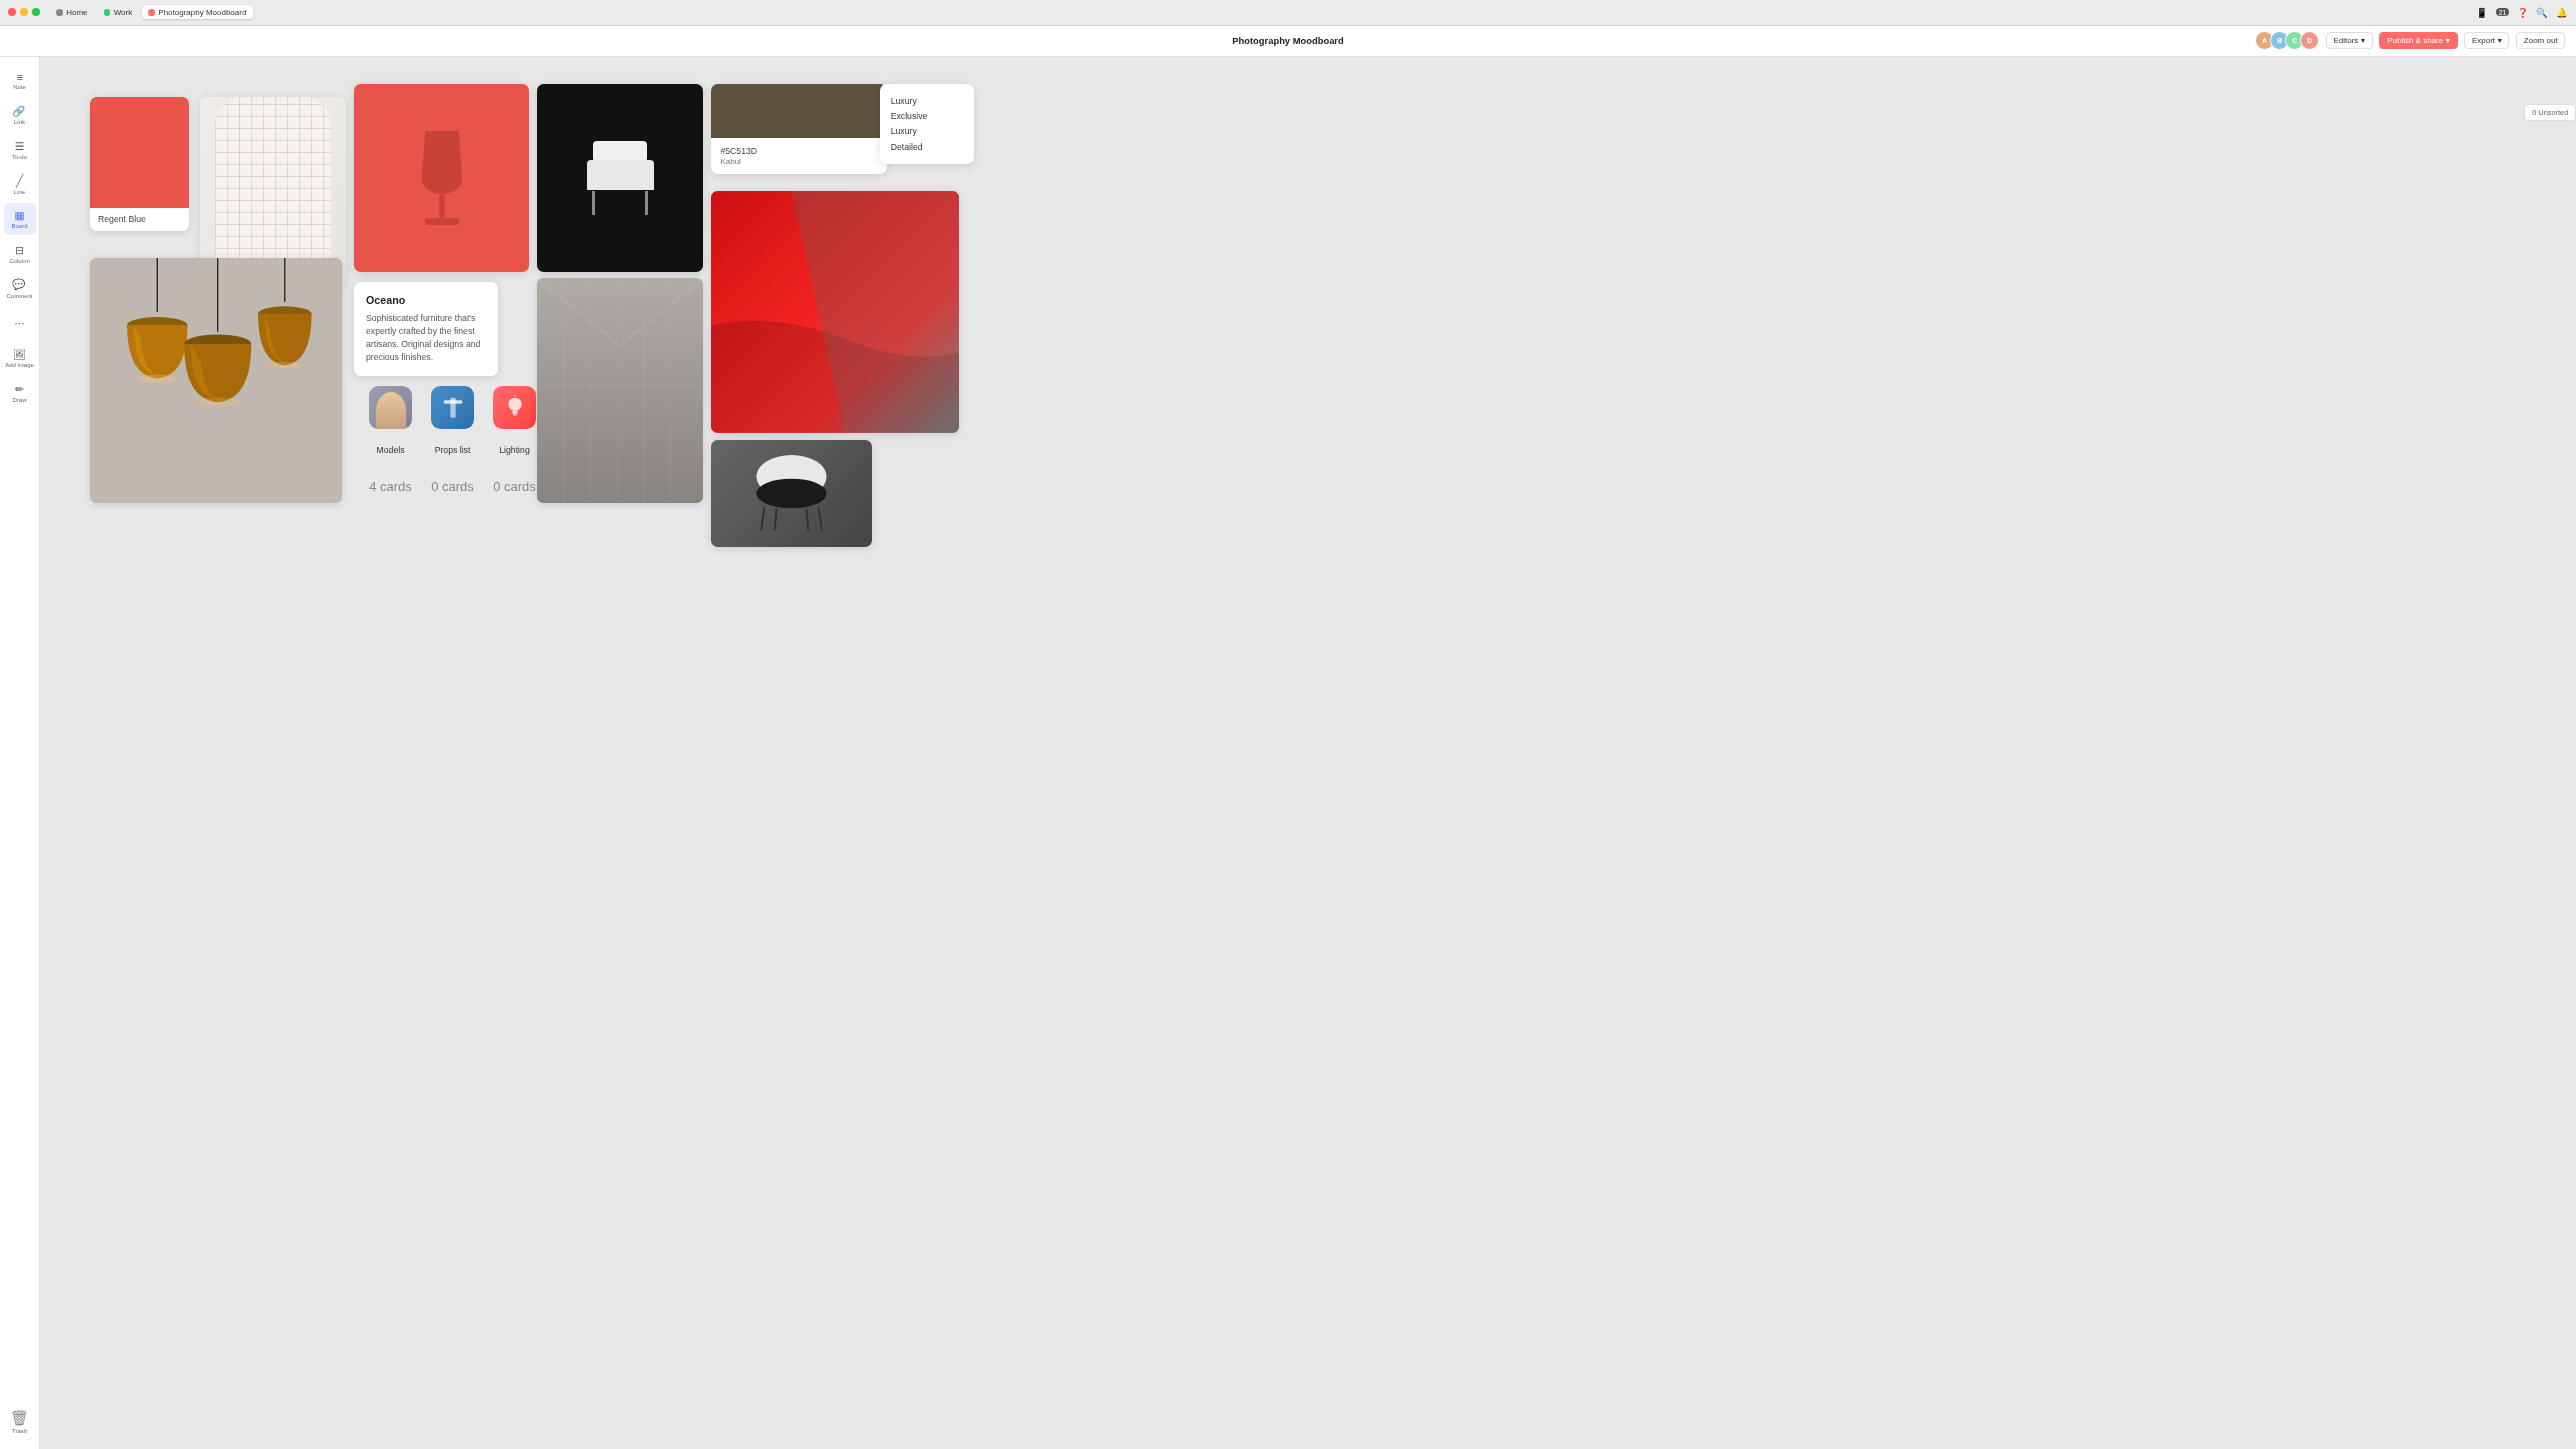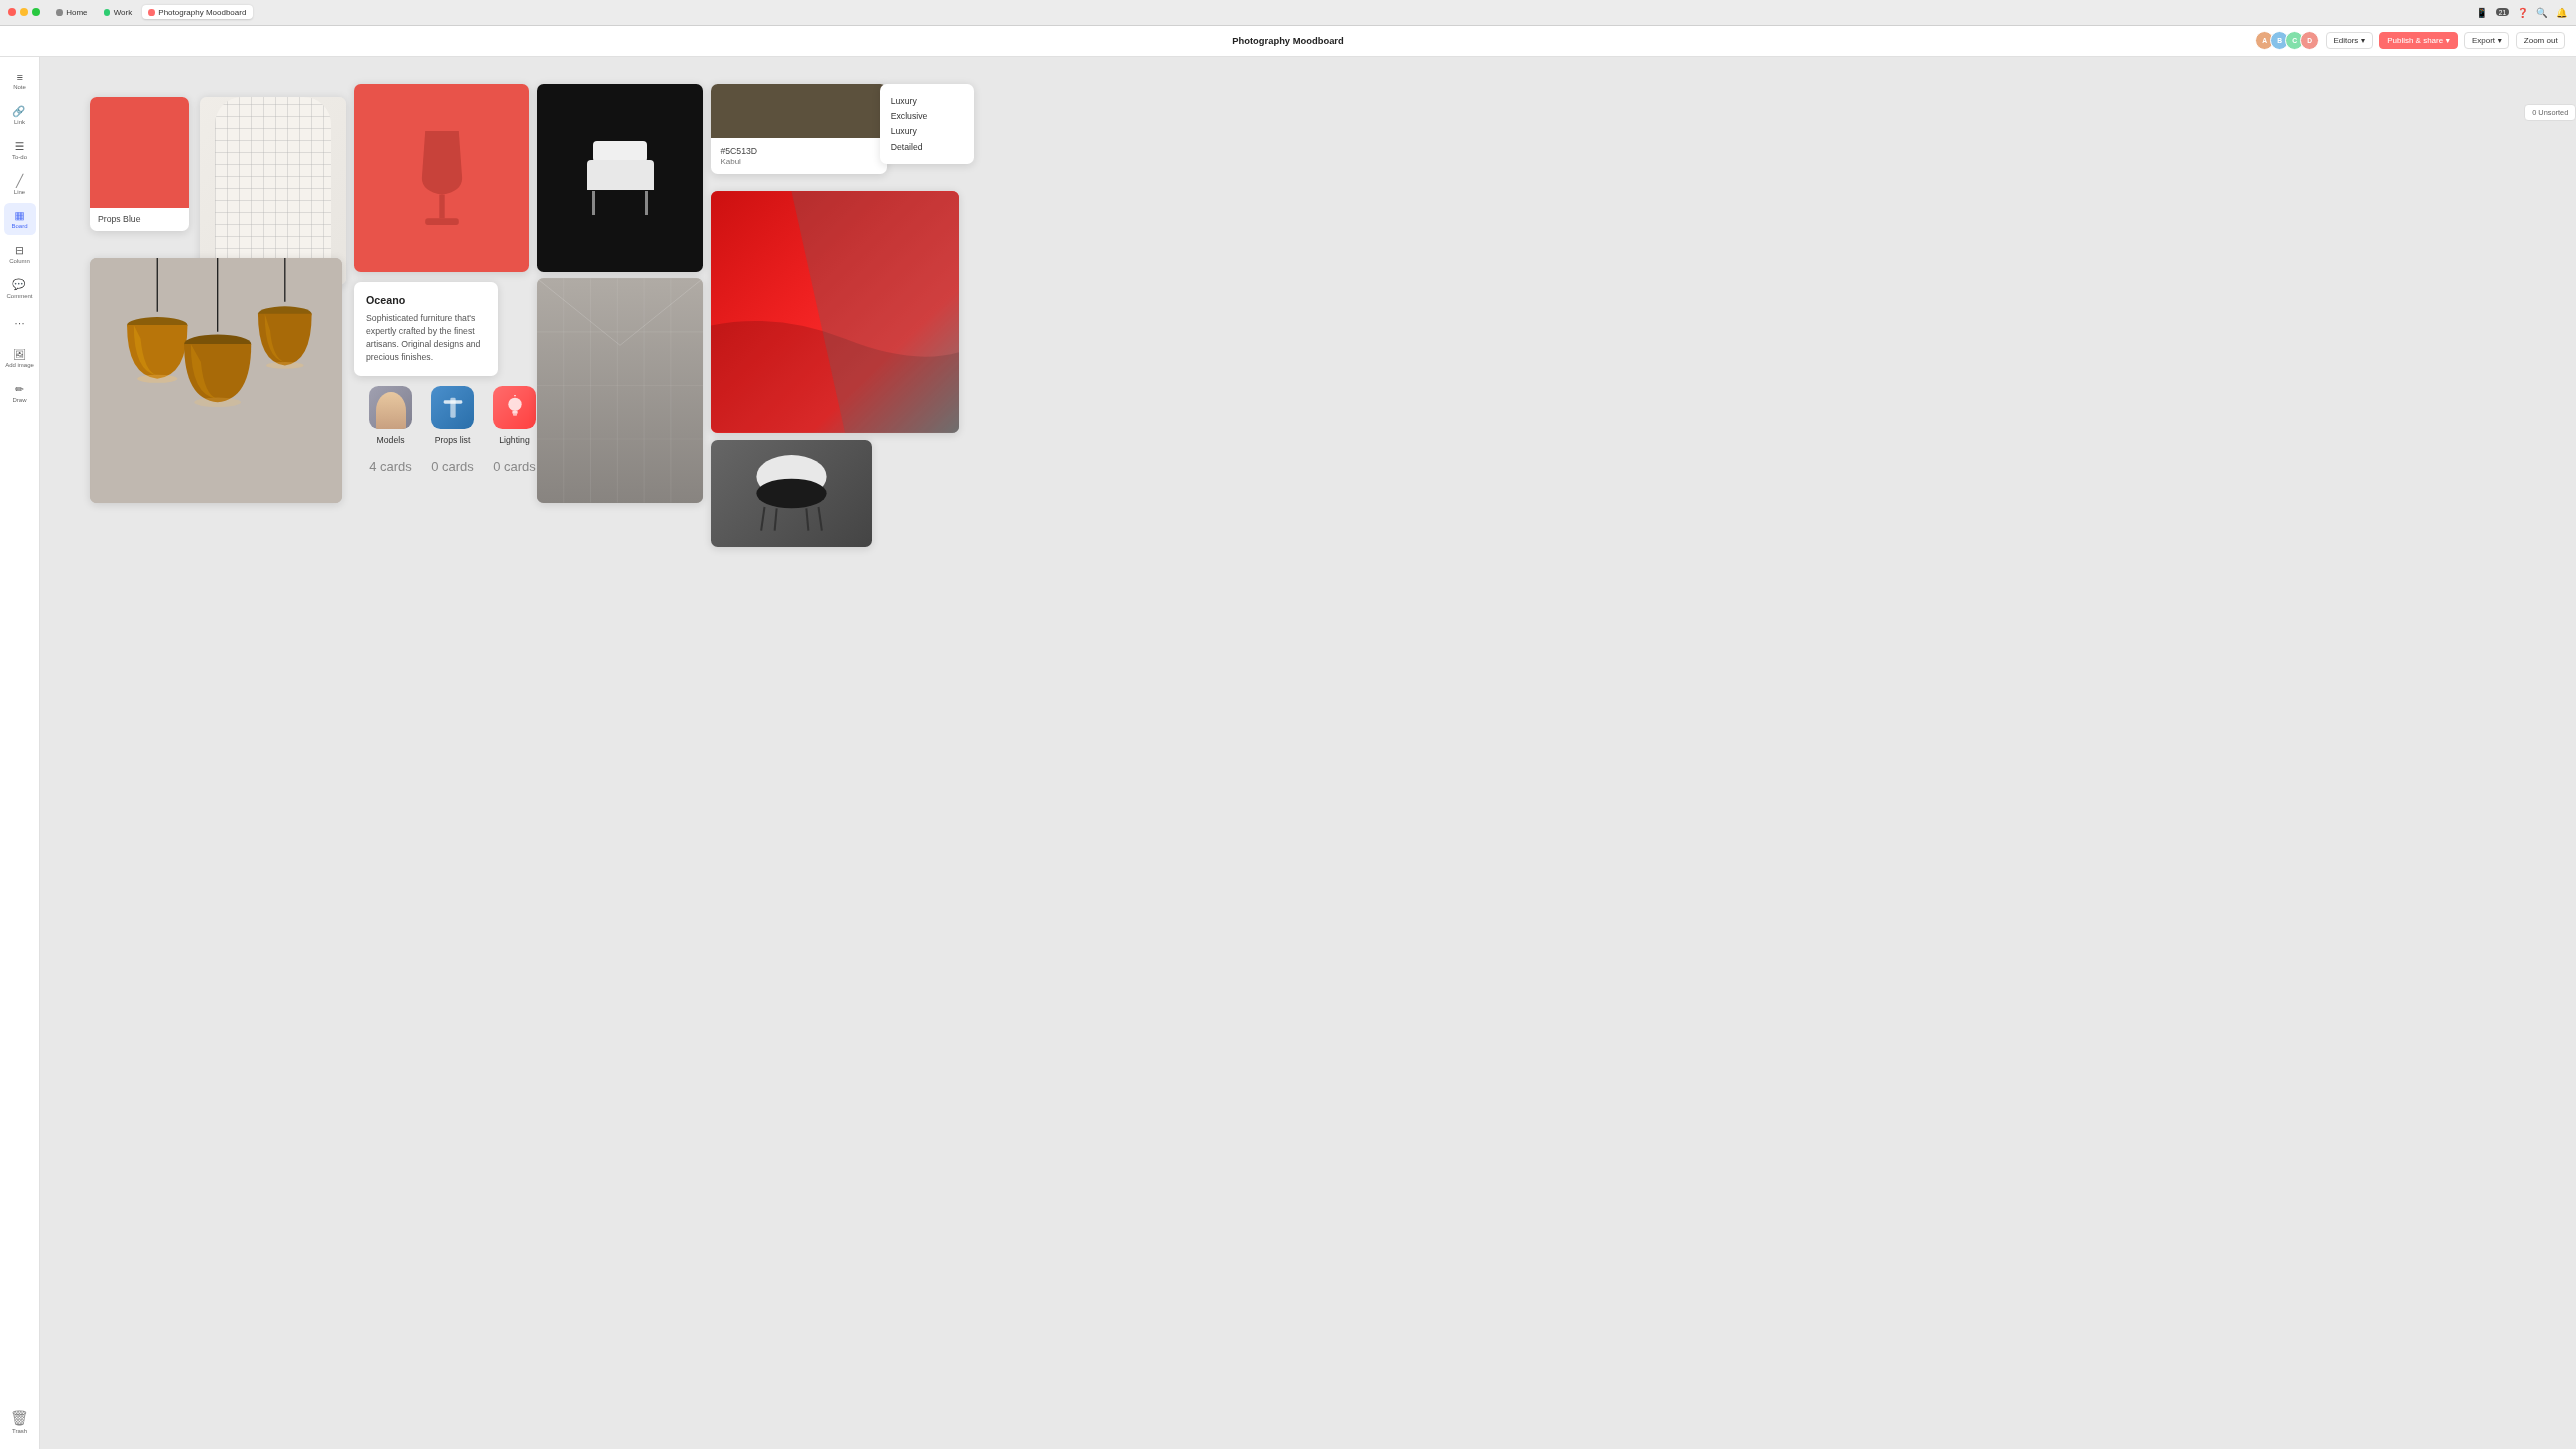--- a/index.html
+++ b/index.html
@@ -317,21 +317,21 @@
     
     .color-label-card {
       background: #fff;
       padding: 6.7px 8px;
     }
     .color-label-name { font-size: 8.7px; color: #444; }
     .subboard-item {
       display: flex;
       flex-direction: column;
       align-items: center;
-      gap: 6px;
+      gap: 16px;
       cursor: pointer;
     }
     .subboard-icon {
       width: 43px;
       height: 43px;
       border-radius: 9.4px;
       overflow: hidden;
       display: flex;
       align-items: center;
       justify-content: center;
@@ -505,21 +505,21 @@
   </div>
 
   <div class="canvas">
     <button class="sort-btn">
       <span>0 Unsorted</span>
     </button>
 
     <div class="card color-label-card" style="left: 50px; top: 40px; width: 99px; padding: 0; border-radius:6.7px; overflow:hidden;">
       <div style="height: 111px; background: #e8534a;"></div>
       <div style="padding: 6.7px 8px;">
-        <div class="color-label-name">Props Blue</div>
+        <div class="color-label-name">Regent Blue</div>
       </div>
     </div>
 
     <div class="card arch-building" style="left: 160px; top: 40px; width: 146px; height: 188px;">
       <div class="arch-grid" style="width:100%; height:100%; background: repeating-linear-gradient(0deg,rgba(180,180,180,0.4) 0px,rgba(180,180,180,0.4) 0.7px,transparent 0.7px,transparent 12px),repeating-linear-gradient(90deg,rgba(180,180,180,0.4) 0px,rgba(180,180,180,0.4) 0.7px,transparent 0.7px,transparent 12px); background-color:#f5f2ed; border-radius: 27px 27px 0 0; margin: 13.4px auto 0; width: 80%;"></div>
     </div>
 
     <div class="card goblet-bg" style="left: 314px; top: 27px; width: 175px; height: 188px; border-radius: 6.7px;">
       <svg width="54" height="94" viewBox="0 0 80 140">
         <path d="M15,0 L65,0 L70,70 Q70,90 40,95 Q10,90 10,70 Z" fill="#c8423a"></path>

